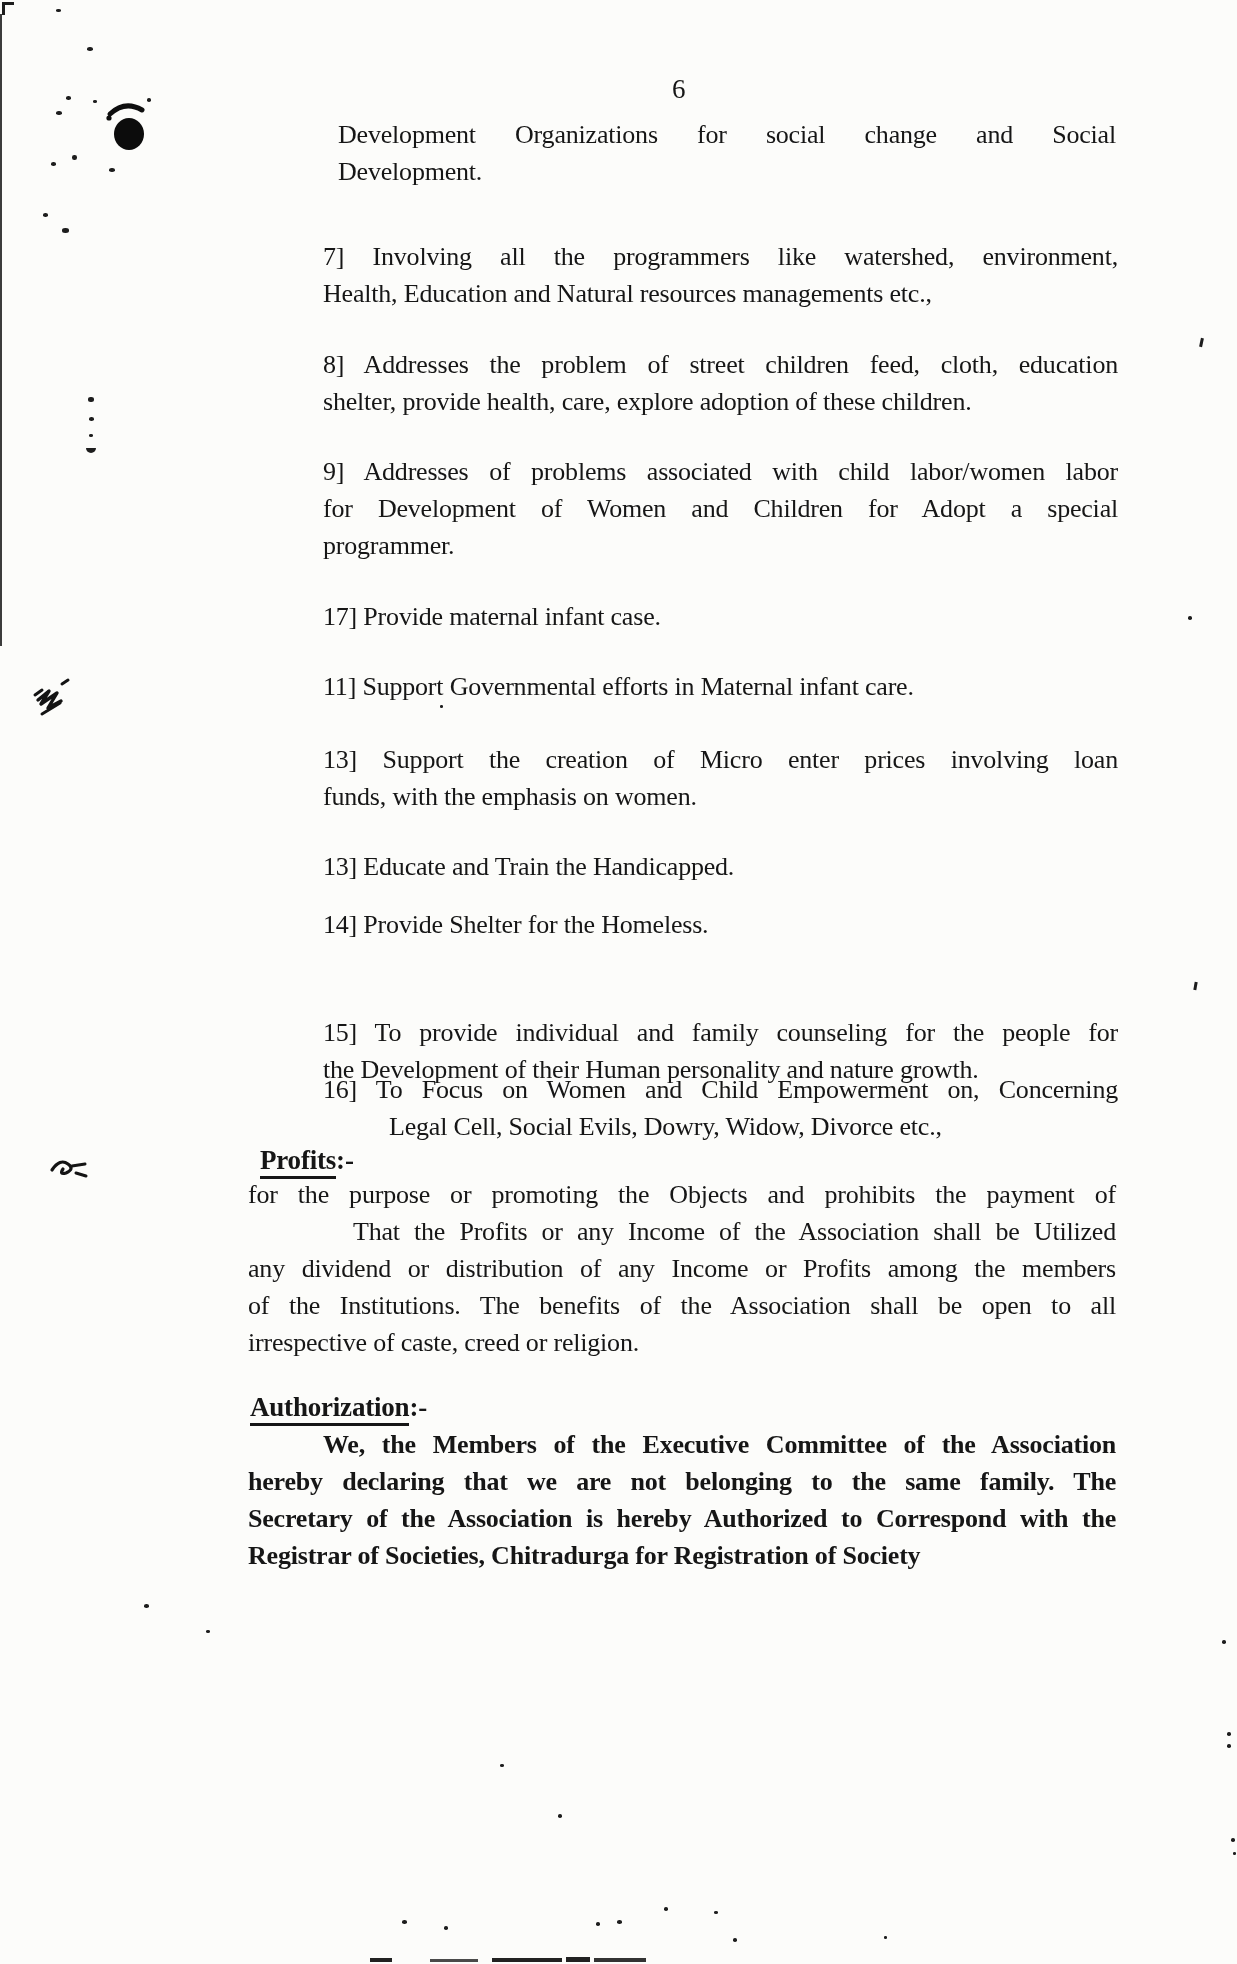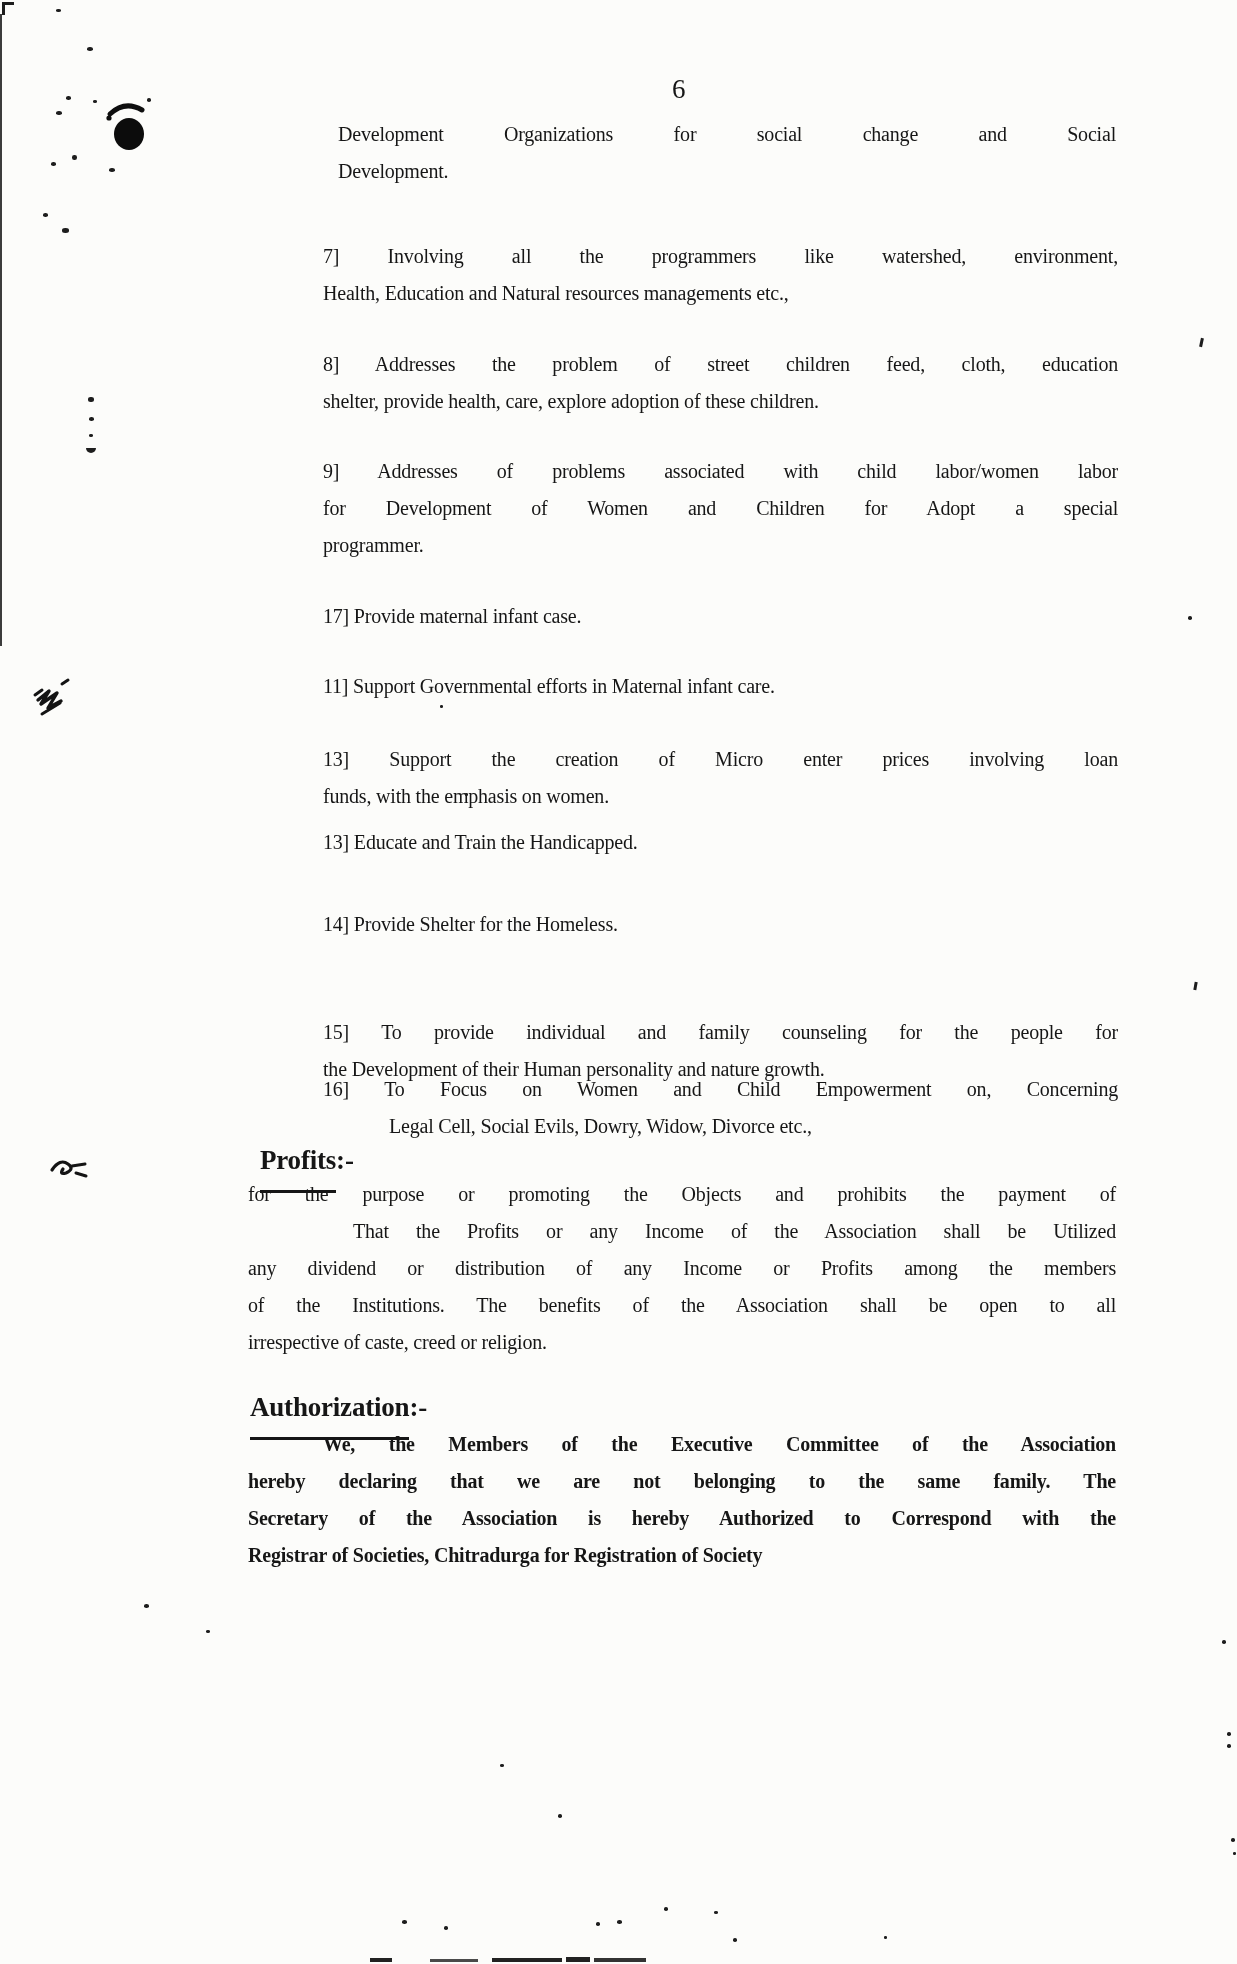--- a/index.html
+++ b/index.html
@@ -12,33 +12,33 @@
     color:#161616;
     overflow:hidden;
   }
   .abs{position:absolute;}
   .pagenum{font-size:27px;line-height:30px;}
   .ln{
     white-space:nowrap;
     text-align:justify;
     text-align-last:justify;
     height:37px;line-height:37px;
-    font-size:20px;letter-spacing:-0.2px;
+    font-size:26px;letter-spacing:-0.2px;
   }
   .ln.last{text-align-last:left;}
   .ind105{padding-left:105px;}
   .ind75{padding-left:75px;}
   .ind66{padding-left:66px;}
   .intro{left:338px;top:116px;width:778px;}
   .objcol{left:323px;width:795px;}
   .secp{left:248px;width:868px;}
   .sech{
     font-weight:bold;font-size:27px;line-height:34px;letter-spacing:-0.2px;
   }
-  .sech .u{border-bottom:3px solid #161616;padding-bottom:15px;}
+  .sech .u{border-bottom:3px solid #161616;padding-bottom:1px;}
   
   .speck{position:absolute;background:#1d1d1d;border-radius:45%;}
   .bar{position:absolute;background:#1d1d1d;}
   .edge-line{position:absolute;left:0;top:14px;width:2px;height:632px;background:#1a1a1a;opacity:.85;}
   .scanline{position:absolute;background:#222;}
   svg{display:block;}
 </style>
 </head>
 <body>
 
@@ -73,21 +73,21 @@
 
   <div class="abs objcol" style="top:668px;">
     <div class="ln last">11] Support Governmental efforts in Maternal infant care.</div>
   </div>
 
   <div class="abs objcol" style="top:741px;">
     <div class="ln">13] Support the creation of Micro enter prices involving loan</div>
     <div class="ln last">funds, with  the emphasis on women.</div>
   </div>
 
-  <div class="abs objcol" style="top:824px;">
+  <div class="abs objcol" style="top:848px;">
     <div class="ln last">13] Educate and Train the Handicapped.</div>
   </div>
 
   <div class="abs objcol" style="top:906px;">
     <div class="ln last">14] Provide Shelter for the Homeless.</div>
   </div>
 
   <div class="abs objcol" style="top:973px;margin-top:41px;">
     <div class="ln">15] To provide individual and family counseling for the people for</div>
     <div class="ln last">the Development of their Human personality and nature growth.</div>

